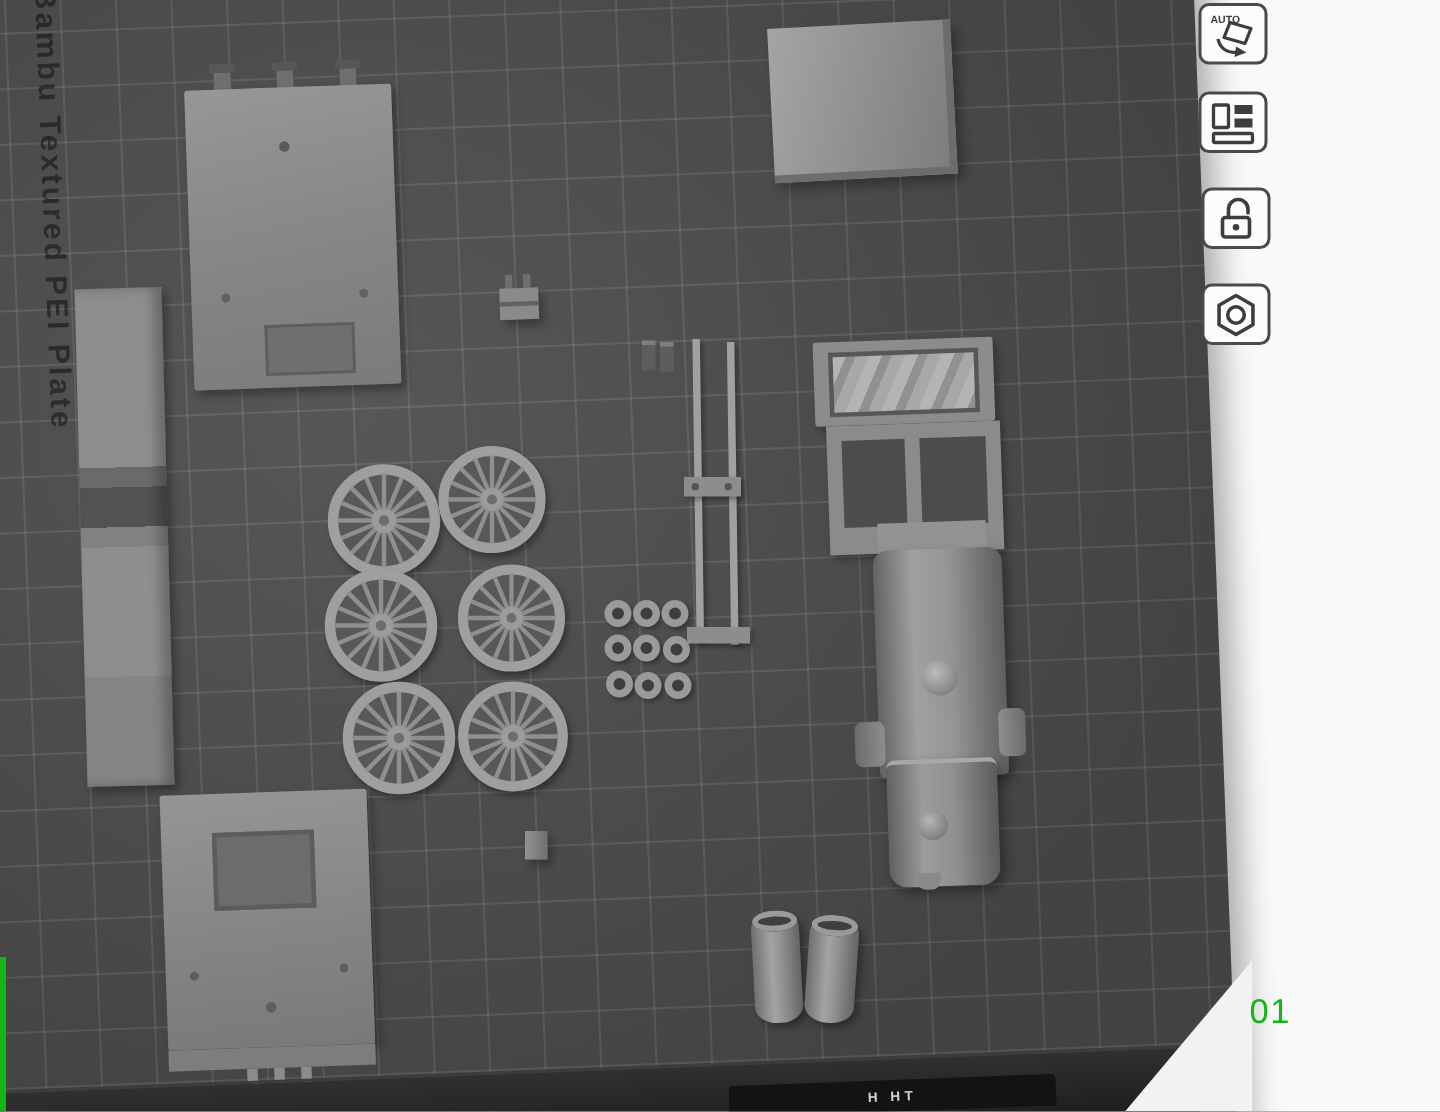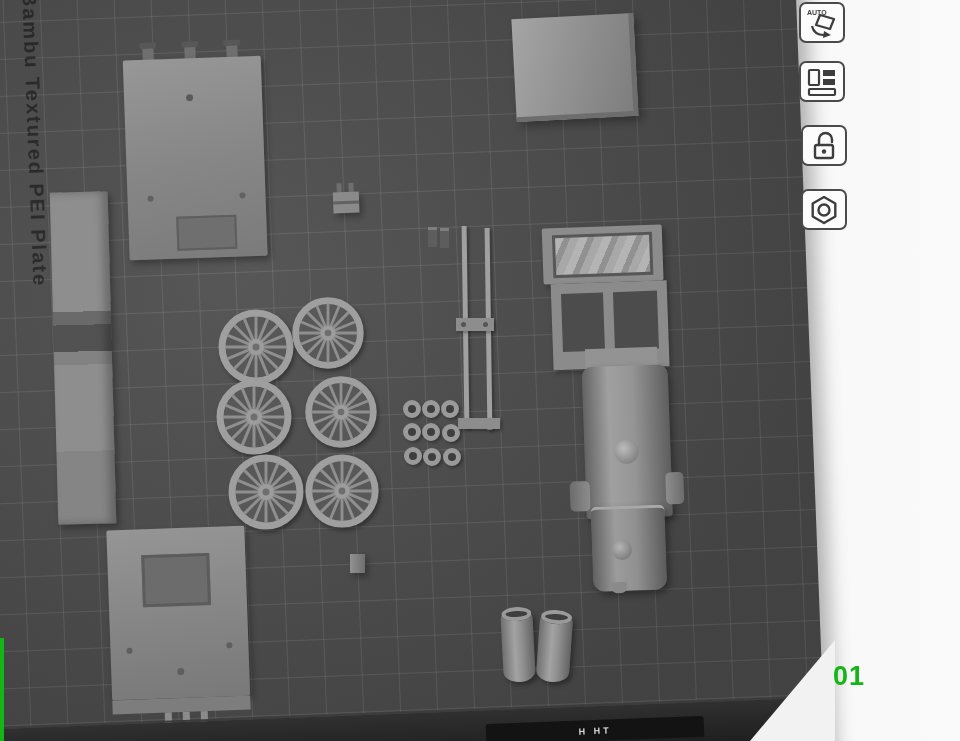--- a/index.html
+++ b/index.html
@@ -58,21 +58,21 @@
 
   
   .tool-btn{
     position:absolute;width:46px;height:41px;background:#fcfcfc;
     border:2.5px solid #4a4a4a;border-radius:7px;display:flex;
     align-items:center;justify-content:center;box-sizing:border-box;z-index:10;
   }
   .tool-btn svg{display:block;}
 
   #plate-number{
-    position:absolute;left:833px;top:661px;font-size:27px;font-weight:700;
+    position:absolute;left:833px;top:661px;font-size:23px;font-weight:400;
     letter-spacing:1px;z-index:10;
   }
 </style>
 </head>
 <body>
 
 <div id="viewport">
 
   <div id="plate">
     <div id="plate-label">Bambu Textured PEI Plate</div>

